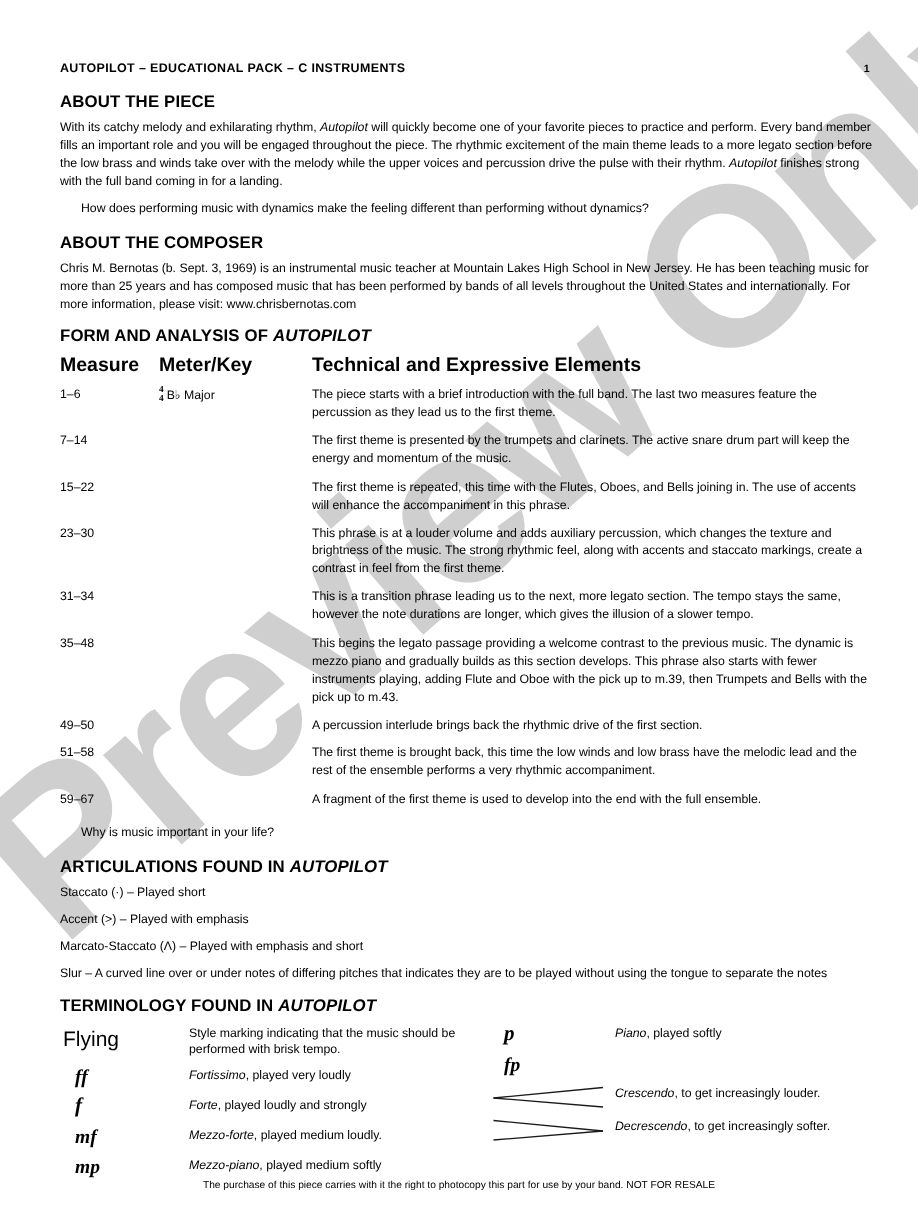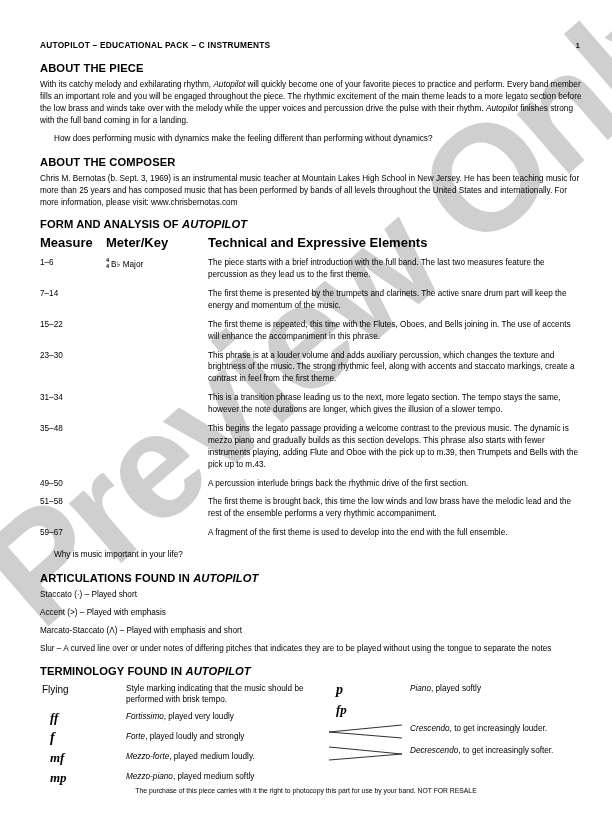--- a/index.html
+++ b/index.html
@@ -141,21 +141,21 @@
   .term-col.right { padding-left: 14px; }
   .term-row {
     display: flex;
     align-items: flex-start;
     margin-bottom: 5px;
     min-height: 15px;
   }
   .term-sym {
     width: 86px;
     flex: 0 0 86px;
-    font-size: 10px;
+    font-size: 14px;
     padding-top: 1px;
     padding-left: 2px;
   }
   .term-col.right .term-sym { width: 84px; flex: 0 0 84px; }
   .term-sym.dyn {
     font-family: "Liberation Serif", serif;
     font-style: italic;
     font-weight: bold;
     font-size: 14px;
     line-height: 1;

